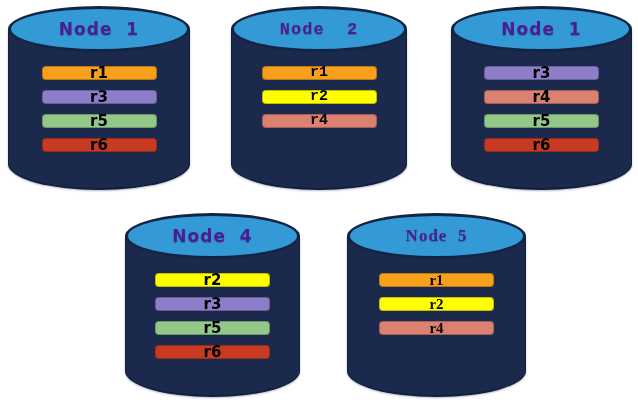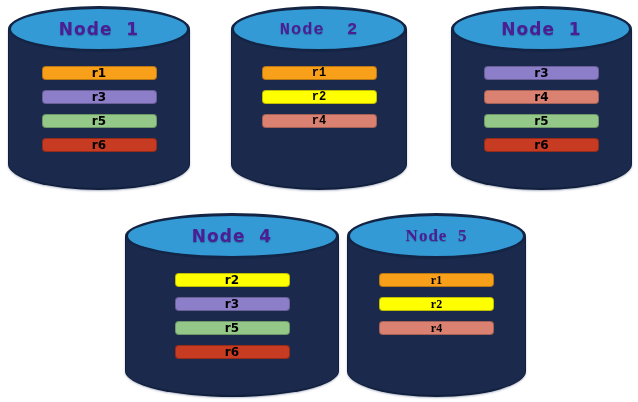--- a/index.html
+++ b/index.html
@@ -52,30 +52,30 @@
     top: 60px;
   }
   .bar {
     width: 115px;
     height: 14px;
     margin: 0 auto 10px auto;
     border-radius: 4px;
     border: 1px solid rgba(0,0,0,0.25);
     box-sizing: border-box;
     text-align: center;
-    font-size: 12px;
+    font-size: 15px;
     line-height: 12px;
     font-weight: bold;
     color: #000000;
   }
   
   #node1 { left: 8px;   top: 6px;   width: 182px; height: 184px; }
   #node2 { left: 231px; top: 6px;   width: 176px; height: 184px; font-family: Liberation Mono, monospace; }
   #node3 { left: 451px; top: 6px;   width: 181px; height: 184px; }
-  #node4 { left: 125px; top: 213px; width: 175px; height: 184px; padding-left: 39px; }
+  #node4 { left: 125px; top: 213px; width: 175px; height: 184px; }
   #node5 { left: 347px; top: 213px; width: 179px; height: 184px; font-family: Liberation Serif, serif; }
 </style>
 </head>
 <body>
 
 <div id="canvas">
 
   <div class="cyl" id="node1">
     <div class="cyl-body"></div>
     <div class="cyl-top">

